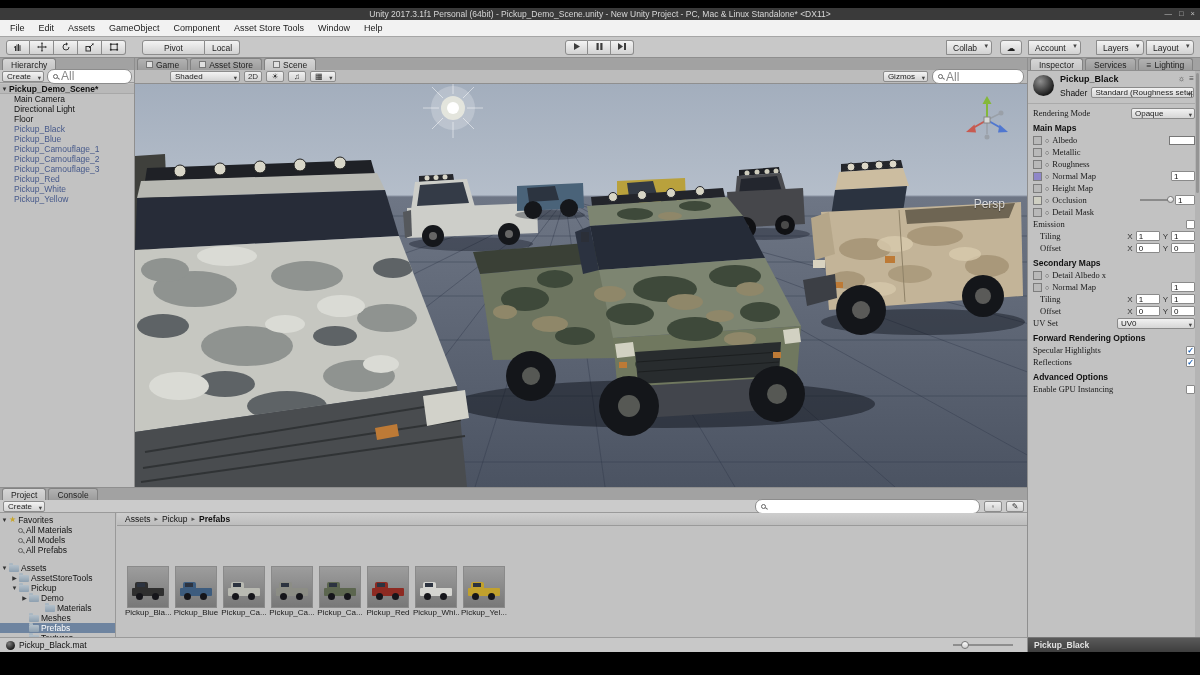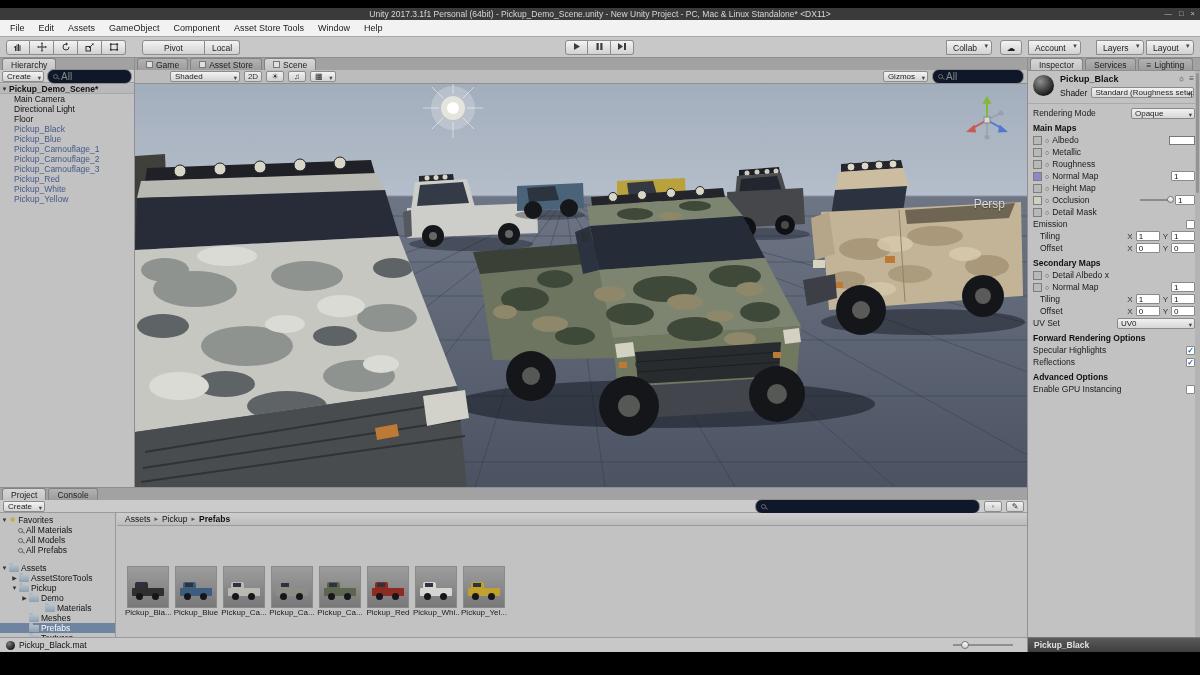--- a/index.html
+++ b/index.html
@@ -29,21 +29,21 @@
 
   
   .tabrow { position:absolute; left:0; right:0; top:0; background:#a2a2a2; border-bottom:1px solid #8f8f8f; display:flex; align-items:flex-end; padding-left:2px; gap:2px; }
   .tab { height:12px; padding:0 8px; font-size:8.5px; line-height:12px; color:#222; background:linear-gradient(#b2b2b2,#9c9c9c); border:1px solid #828282; border-bottom:none; border-radius:3px 3px 0 0; display:flex; align-items:center; gap:3px; white-space:nowrap; }
   .tab.active { background:linear-gradient(#d6d6d6,#c4c4c4); }
   .winico { width:7px; height:7px; border:1px solid #777; background:#e0e0e0; flex:none; }
 
   
   .minibtn { height:11px; background:linear-gradient(#f3f3f3,#d4d4d4); border:1px solid #8c8c8c; border-radius:2px; font-size:8px; line-height:9px; color:#222; padding:0 12px 0 4px; position:relative; display:inline-flex; align-items:center; }
   .minibtn::after { content:"▾"; position:absolute; right:2px; top:1px; font-size:6.5px; color:#444; }
-  .search { background:#0f172a; border:1px solid #8c8c8c; border-radius:7px; height:15px; display:flex; align-items:center; gap:3px; padding:0 5px; font-size:10px; color:#888; }
+  .search { background:#ffffff; border:1px solid #8c8c8c; border-radius:7px; height:15px; display:flex; align-items:center; gap:3px; padding:0 5px; font-size:12px; color:#888; }
   .mag { width:5px; height:5px; border:1px solid #666; border-radius:50%; position:relative; flex:none; }
   .mag::after { content:""; position:absolute; width:3px; height:1px; background:#666; right:-3px; bottom:-1px; transform:rotate(40deg); }
 
   
   .hierarchy { position:absolute; left:0; top:50px; width:135px; height:429px; background:#c2c2c2; border-right:1px solid #8f8f8f; }
   .panelbar { position:absolute; left:0; right:0; top:12px; height:13px; background:#cbcbcb; border-bottom:1px solid #9a9a9a; display:flex; align-items:center; padding:0 2px; gap:3px; }
   .tree { position:absolute; left:0; right:0; top:26px; bottom:0; overflow:hidden; font-size:8.5px; }
   .trow { height:10px; line-height:10px; display:flex; align-items:center; white-space:nowrap; }
   .trow .arrow { width:9px; text-align:center; font-size:6px; color:#333; flex:none; }
   .trow.rootrow { background:#b9b9b9; border-bottom:1px solid #a8a8a8; font-weight:bold; }
@@ -69,21 +69,21 @@
   .mat-name { position:absolute; left:32px; top:3px; font-size:9px; font-weight:bold; }
   .mat-icons { position:absolute; right:6px; top:3px; display:flex; gap:4px; font-size:8px; color:#444; }
   .shader-row { position:absolute; left:32px; right:6px; top:16px; display:flex; align-items:center; gap:4px; font-size:8.5px; }
   .ddl { background:linear-gradient(#f2f2f2,#d6d6d6); border:1px solid #8a8a8a; border-radius:2px; height:11px; line-height:10px; font-size:8px; color:#222; padding:0 11px 0 3px; position:relative; white-space:nowrap; overflow:hidden; }
   .ddl::after { content:"▾"; position:absolute; right:2px; top:1px; font-size:6.5px; color:#444; }
   .grow { flex:1; }
   .irow { display:flex; align-items:center; height:12px; padding:0 5px; gap:3px; font-size:8.5px; color:#1a1a1a; }
   .ihead { font-weight:bold; font-size:8.5px; padding:4px 5px 1px; }
   .chip { width:9px; height:9px; background:#b9b9b9; border:1px solid #7d7d7d; flex:none; }
   .mapdot { font-size:7px; color:#444; flex:none; }
-  .ilabel { flex:1; white-space:nowrap; overflow:hidden; }
+  .ilabel { flex:1; white-space:nowrap; overflow:hidden;font-family:Liberation Serif, serif; }
   .fld { background:#fff; border:1px solid #8a8a8a; border-radius:1px; height:10px; line-height:9px; font-size:8px; padding:0 2px; width:24px; flex:none; color:#111; }
   .fld.narrow { width:20px; }
   .swatch { width:26px; height:9px; background:#fff; border:1px solid #777; flex:none; }
   .cb { width:9px; height:9px; background:#fff; border:1px solid #8a8a8a; border-radius:1px; font-size:8px; line-height:8px; text-align:center; color:#1a5fb4; font-weight:bold; flex:none; }
   .slider { width:32px; height:2px; background:#8a8a8a; position:relative; flex:none; }
   .slider .knob { position:absolute; right:-2px; top:-3px; width:7px; height:7px; border-radius:50%; background:linear-gradient(#fff,#d2d2d2); border:1px solid #777; }
   .xy { font-size:8px; color:#333; flex:none; }
   .ins-footer { position:absolute; left:0; right:0; bottom:0; height:15px; background:linear-gradient(#5a5a5a,#3e3e3e); border-top:1px solid #777; color:#e2e2e2; font-size:8.5px; font-weight:bold; line-height:15px; padding-left:6px; }
 
   

